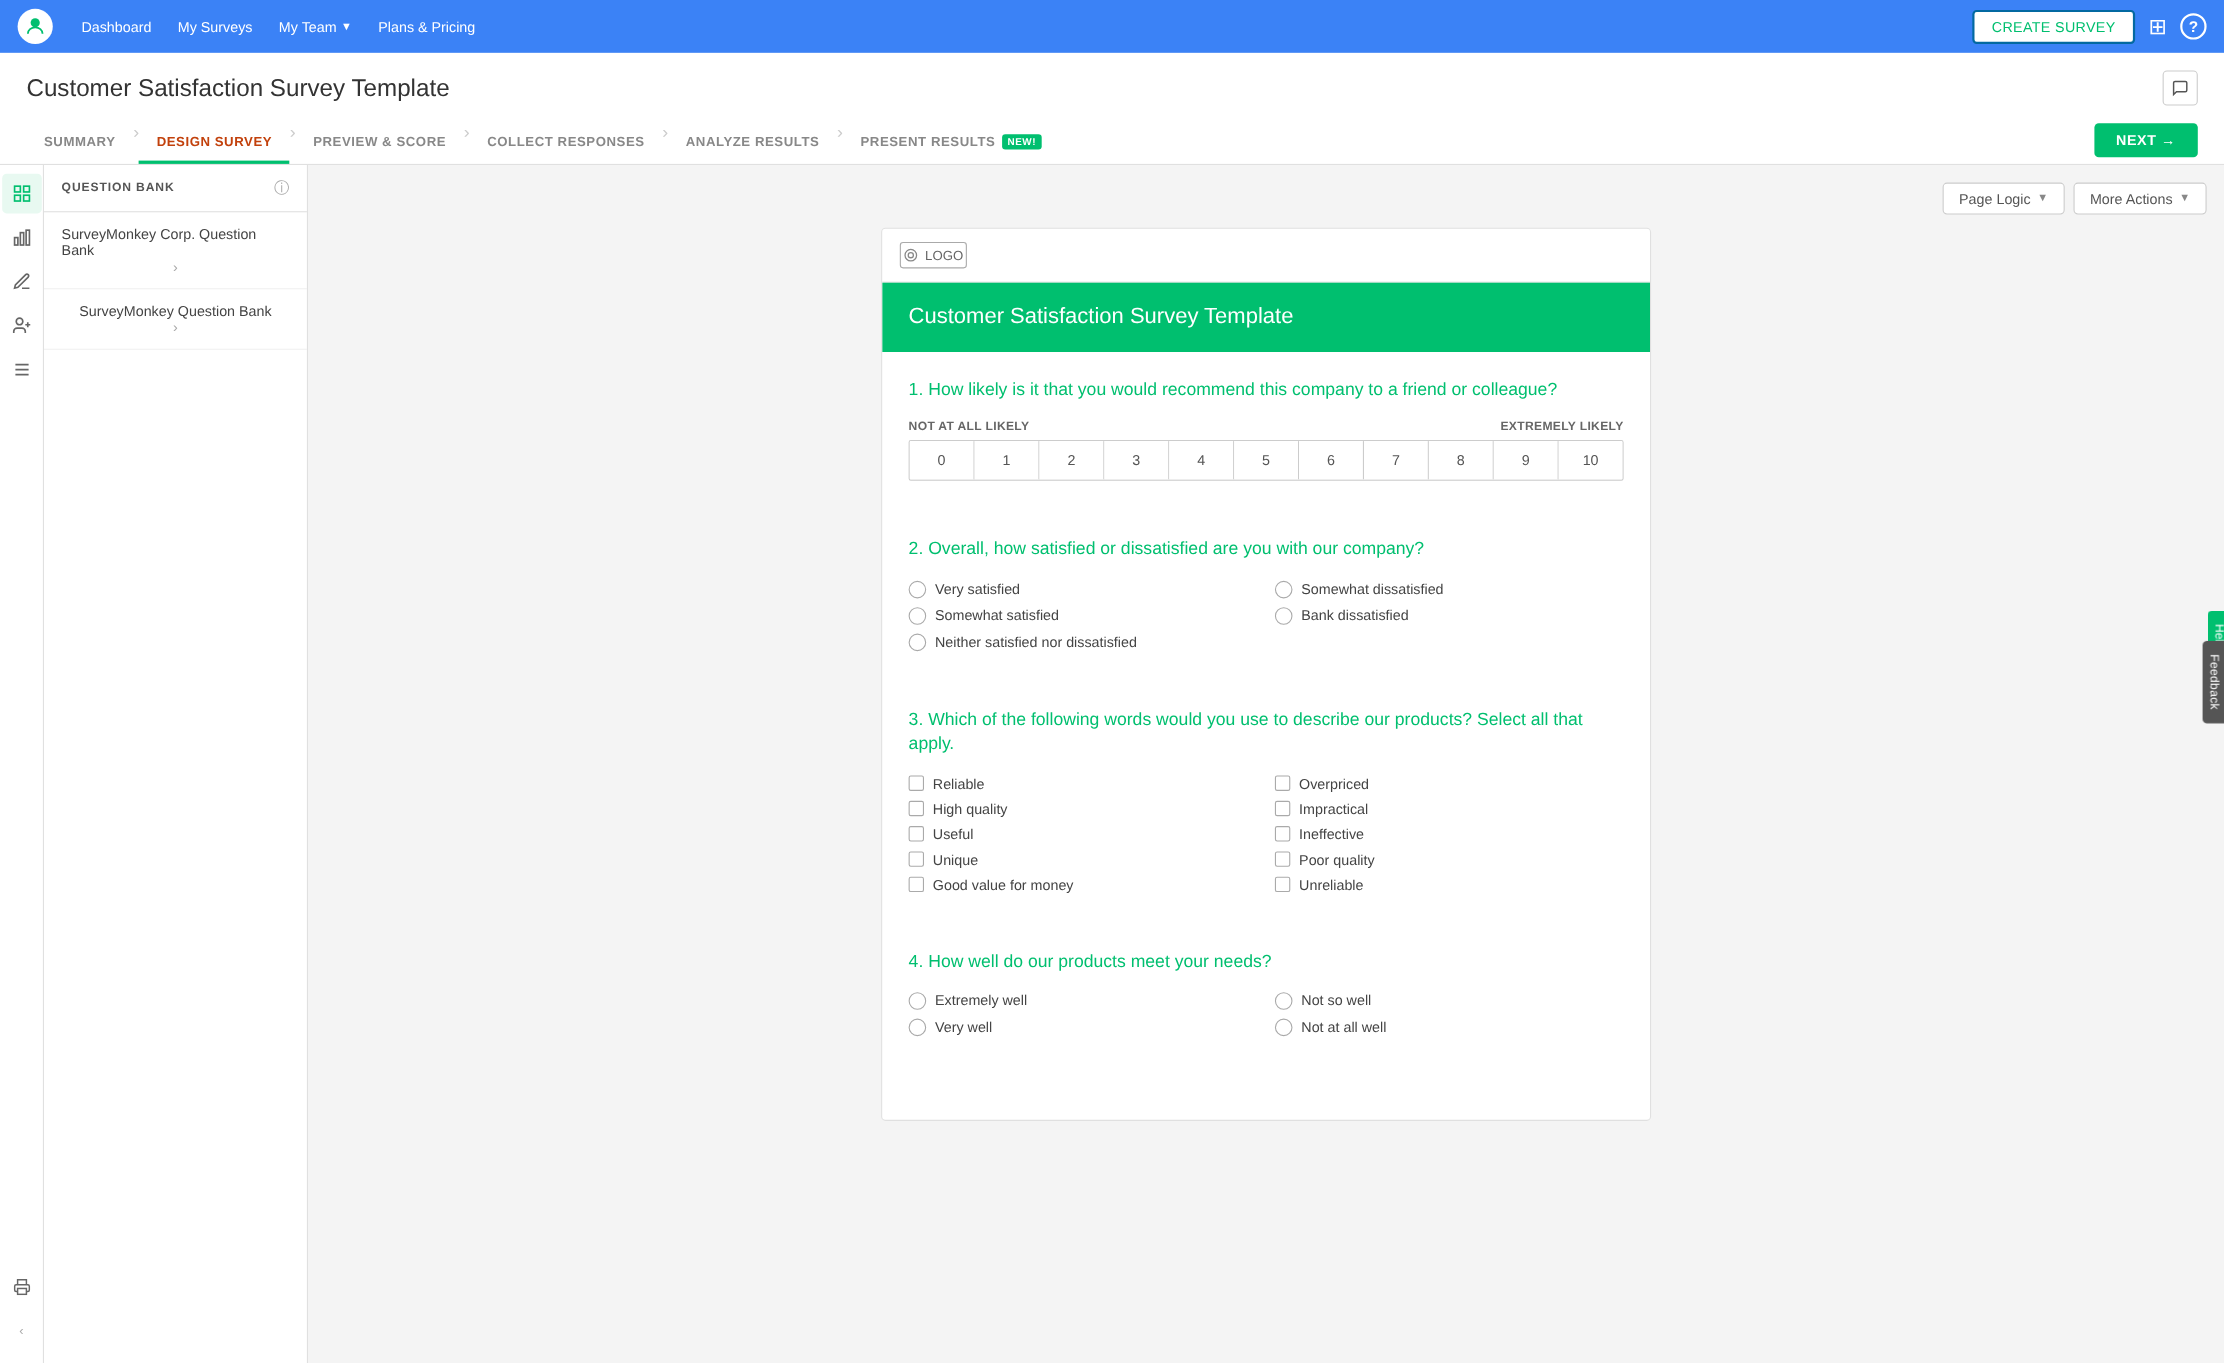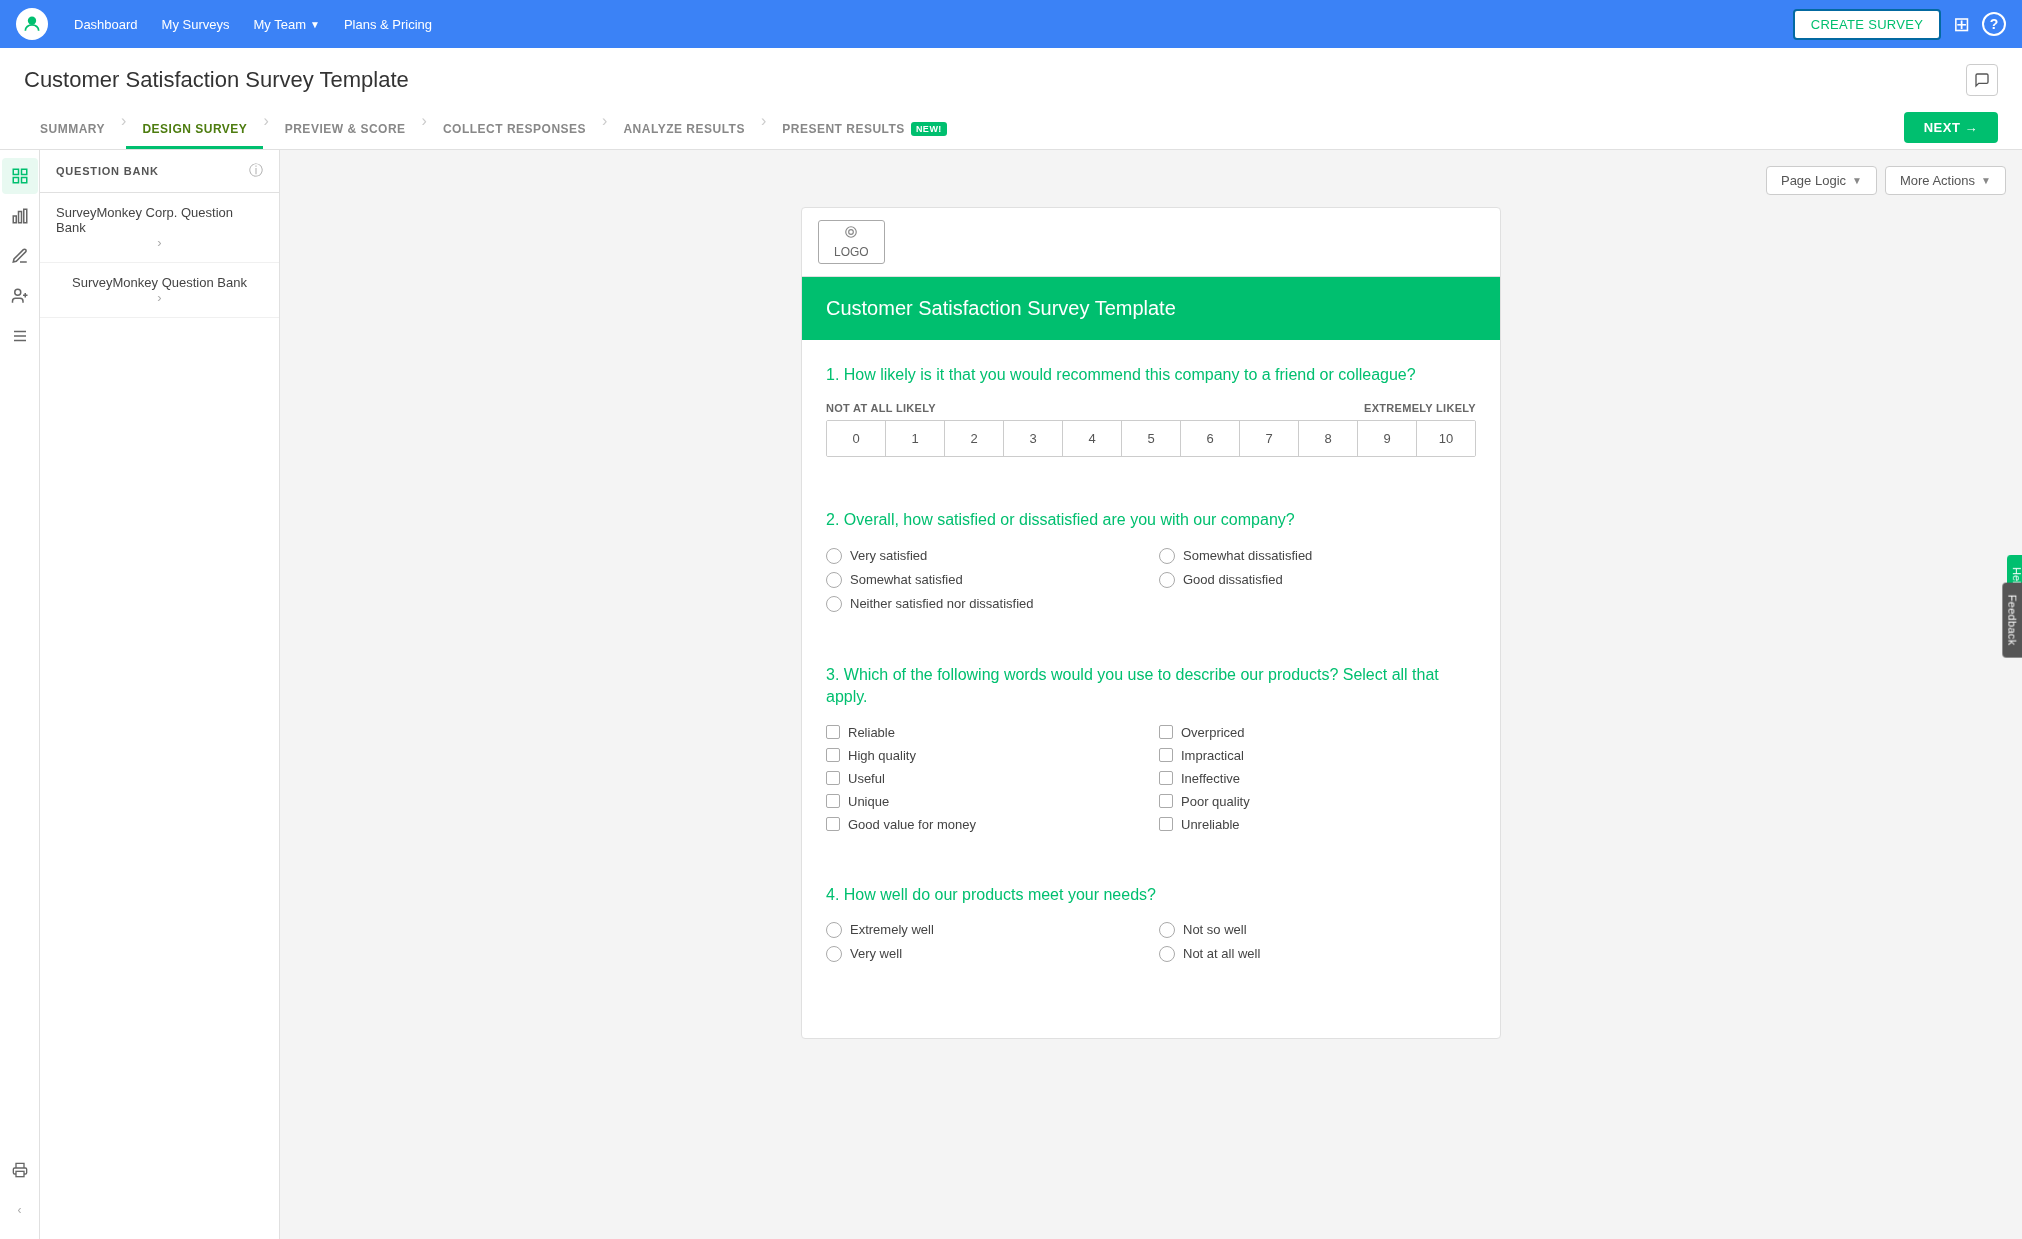--- a/index.html
+++ b/index.html
@@ -93,21 +93,21 @@
       color: #888;
       cursor: pointer;
       text-transform: uppercase;
       letter-spacing: 0.5px;
       border-bottom: 3px solid transparent;
       display: flex; align-items: center; gap: 6px;
       text-decoration: none;
       white-space: nowrap;
     }
     .tab.active {
-      color: #4d7c0f;
+      color: #c2410c;
       border-bottom: 3px solid #00bf6f;
     }
     .tab-arrow { color: #ccc; font-size: 16px; }
     .tab-next-btn {
       margin-left: auto;
       background: #00bf6f;
       color: #fff;
       border: none;
       padding: 8px 20px;
       font-size: 13px;
@@ -248,25 +248,24 @@
     .survey-logo-bar {
       padding: 12px 16px;
       border-bottom: 1px solid #e0e0e0;
     }
     .logo-placeholder {
       display: inline-flex;
       align-items: center;
       gap: 6px;
       border: 1px solid #aaa;
       border-radius: 3px;
-      padding: 4px 15px;
+      padding: 4px 2px;
       font-size: 12px;
       color: #666;
       cursor: pointer;
-      flex-direction: column;
     }
     .logo-placeholder svg { color: #888; }
 
     .survey-header-banner {
       background: #00bf6f;
       color: #fff;
       padding: 20px 24px;
       font-size: 20px;
       font-weight: 400;
     }
@@ -570,21 +569,21 @@
               <div class="option-item">
                 <div class="radio-circle"></div>
                 <span>Somewhat dissatisfied</span>
               </div>
               <div class="option-item">
                 <div class="radio-circle"></div>
                 <span>Somewhat satisfied</span>
               </div>
               <div class="option-item">
                 <div class="radio-circle"></div>
-                <span>Good dissatisfied</span>
+                <span>Bank dissatisfied</span>
               </div>
               <div class="option-item">
                 <div class="radio-circle"></div>
                 <span>Neither satisfied nor dissatisfied</span>
               </div>
               <div></div>
             </div>
         </div>
 
         <div class="question-block">

